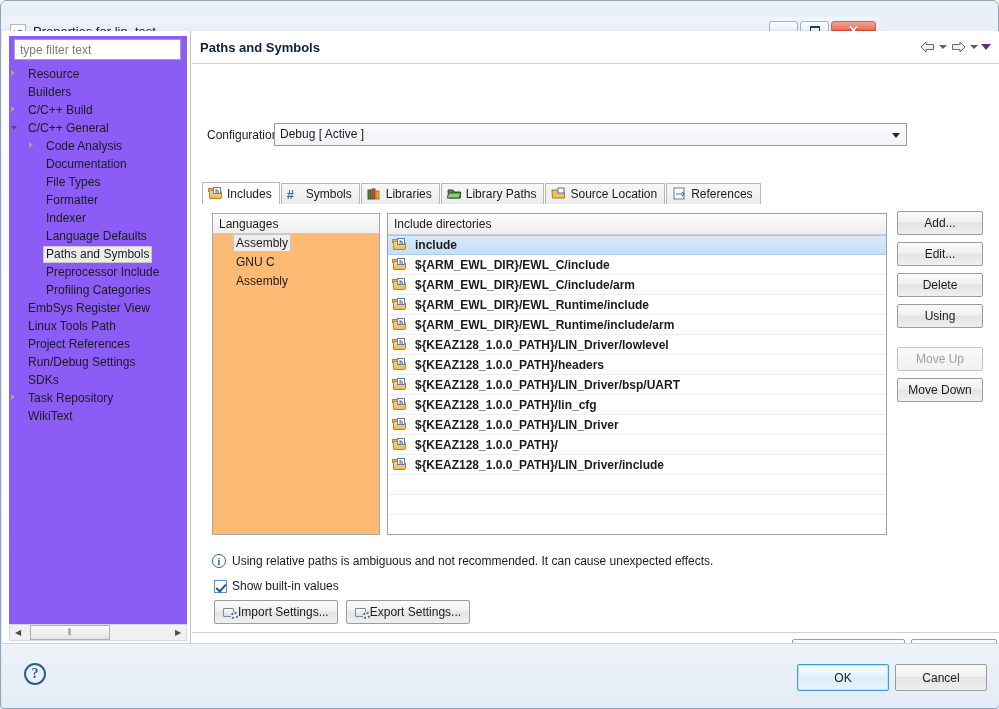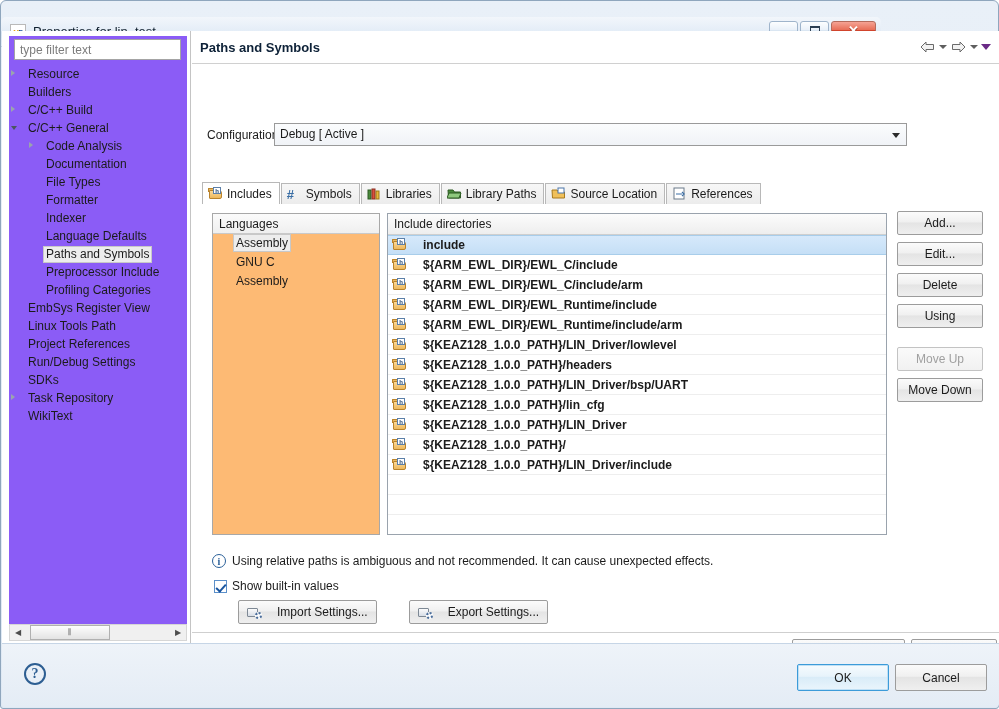--- a/index.html
+++ b/index.html
@@ -287,21 +287,21 @@
     padding-left: 4px;
     font-size: 12px; font-weight: bold; color: #1b1b1b;
     display: flex; align-items: center;
     white-space: nowrap;
   }
   .inc-row.sel {
     background: linear-gradient(to bottom, #d6e9fb 0%, #c5dff6 100%);
     border-top: 1px solid #a8cdea;
     border-bottom: 1px solid #a8cdea;
   }
-  .inc-row .txt { margin-left: 15px; }
+  .inc-row .txt { margin-left: 7px; }
   .inc-empty { height: 20px; border-bottom: 1px solid #eeeeee; }
 
   
   .fico { width: 16px; height: 14px; position: relative; flex: 0 0 16px; }
   .fico .body {
     position: absolute; left: 1px; top: 3px;
     width: 13px; height: 9px;
     background: linear-gradient(to bottom, #fbd99a 0%, #edb85c 100%);
     border: 1px solid #b9832b;
     border-radius: 1px 3px 2px 1px;
@@ -354,21 +354,21 @@
     content: "";
     position: absolute; left: 3px; top: 1px;
     width: 4px; height: 8px;
     border: solid #1a56a0; border-width: 0 2px 2px 0;
     transform: rotate(42deg);
   }
   .ie-btns {
     position: absolute; left: 22px; top: 569px;
     display: flex; gap: 8px;
   }
-  .ie-btns .btn { height: 24px; gap: 15px; padding: 0 8px; margin-left: 24px; }
+  .ie-btns .btn { height: 24px; gap: 0; padding: 0 8px; }
 
   .gear-ico { width: 15px; height: 14px; position: relative; }
   .gear-ico .fld {
     position: absolute; left: 0; top: 3px; width: 11px; height: 9px;
     background: linear-gradient(to bottom,#fbfbfb,#d7dde6);
     border: 1px solid #7d8894; border-radius: 1px;
   }
   .gear-ico .sp {
     position: absolute; right: 0px; bottom: 0px;
     width: 7px; height: 7px; border-radius: 50%;

